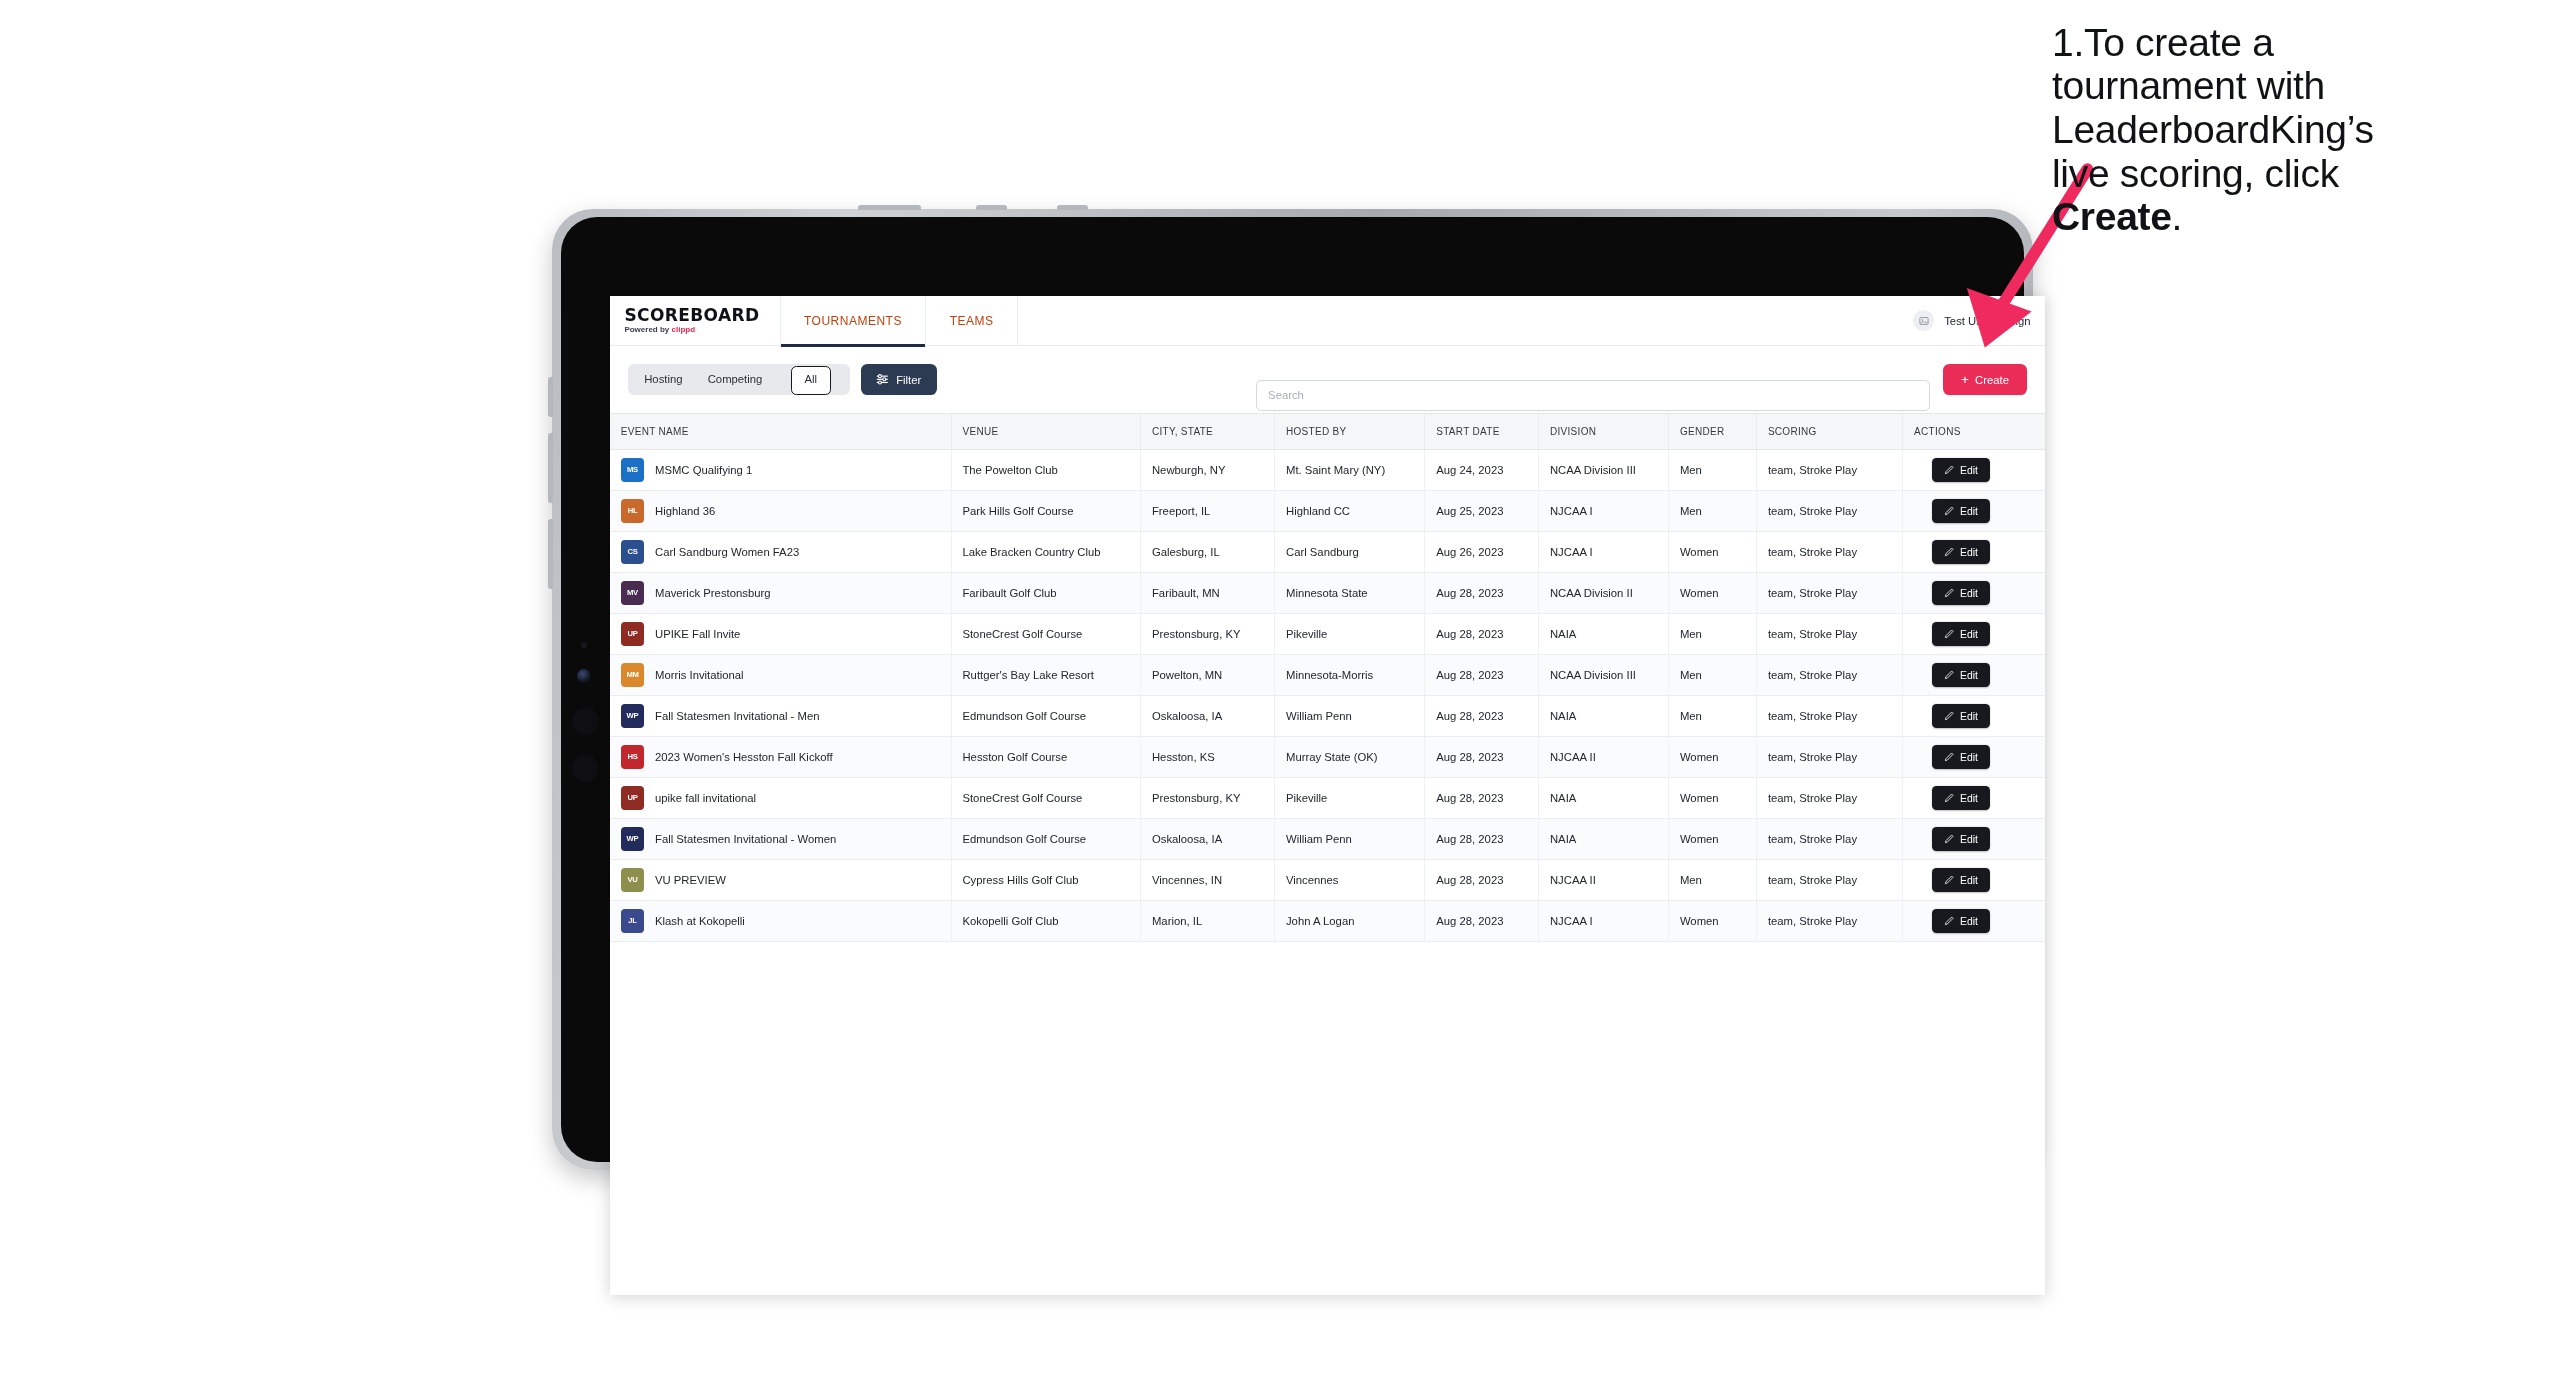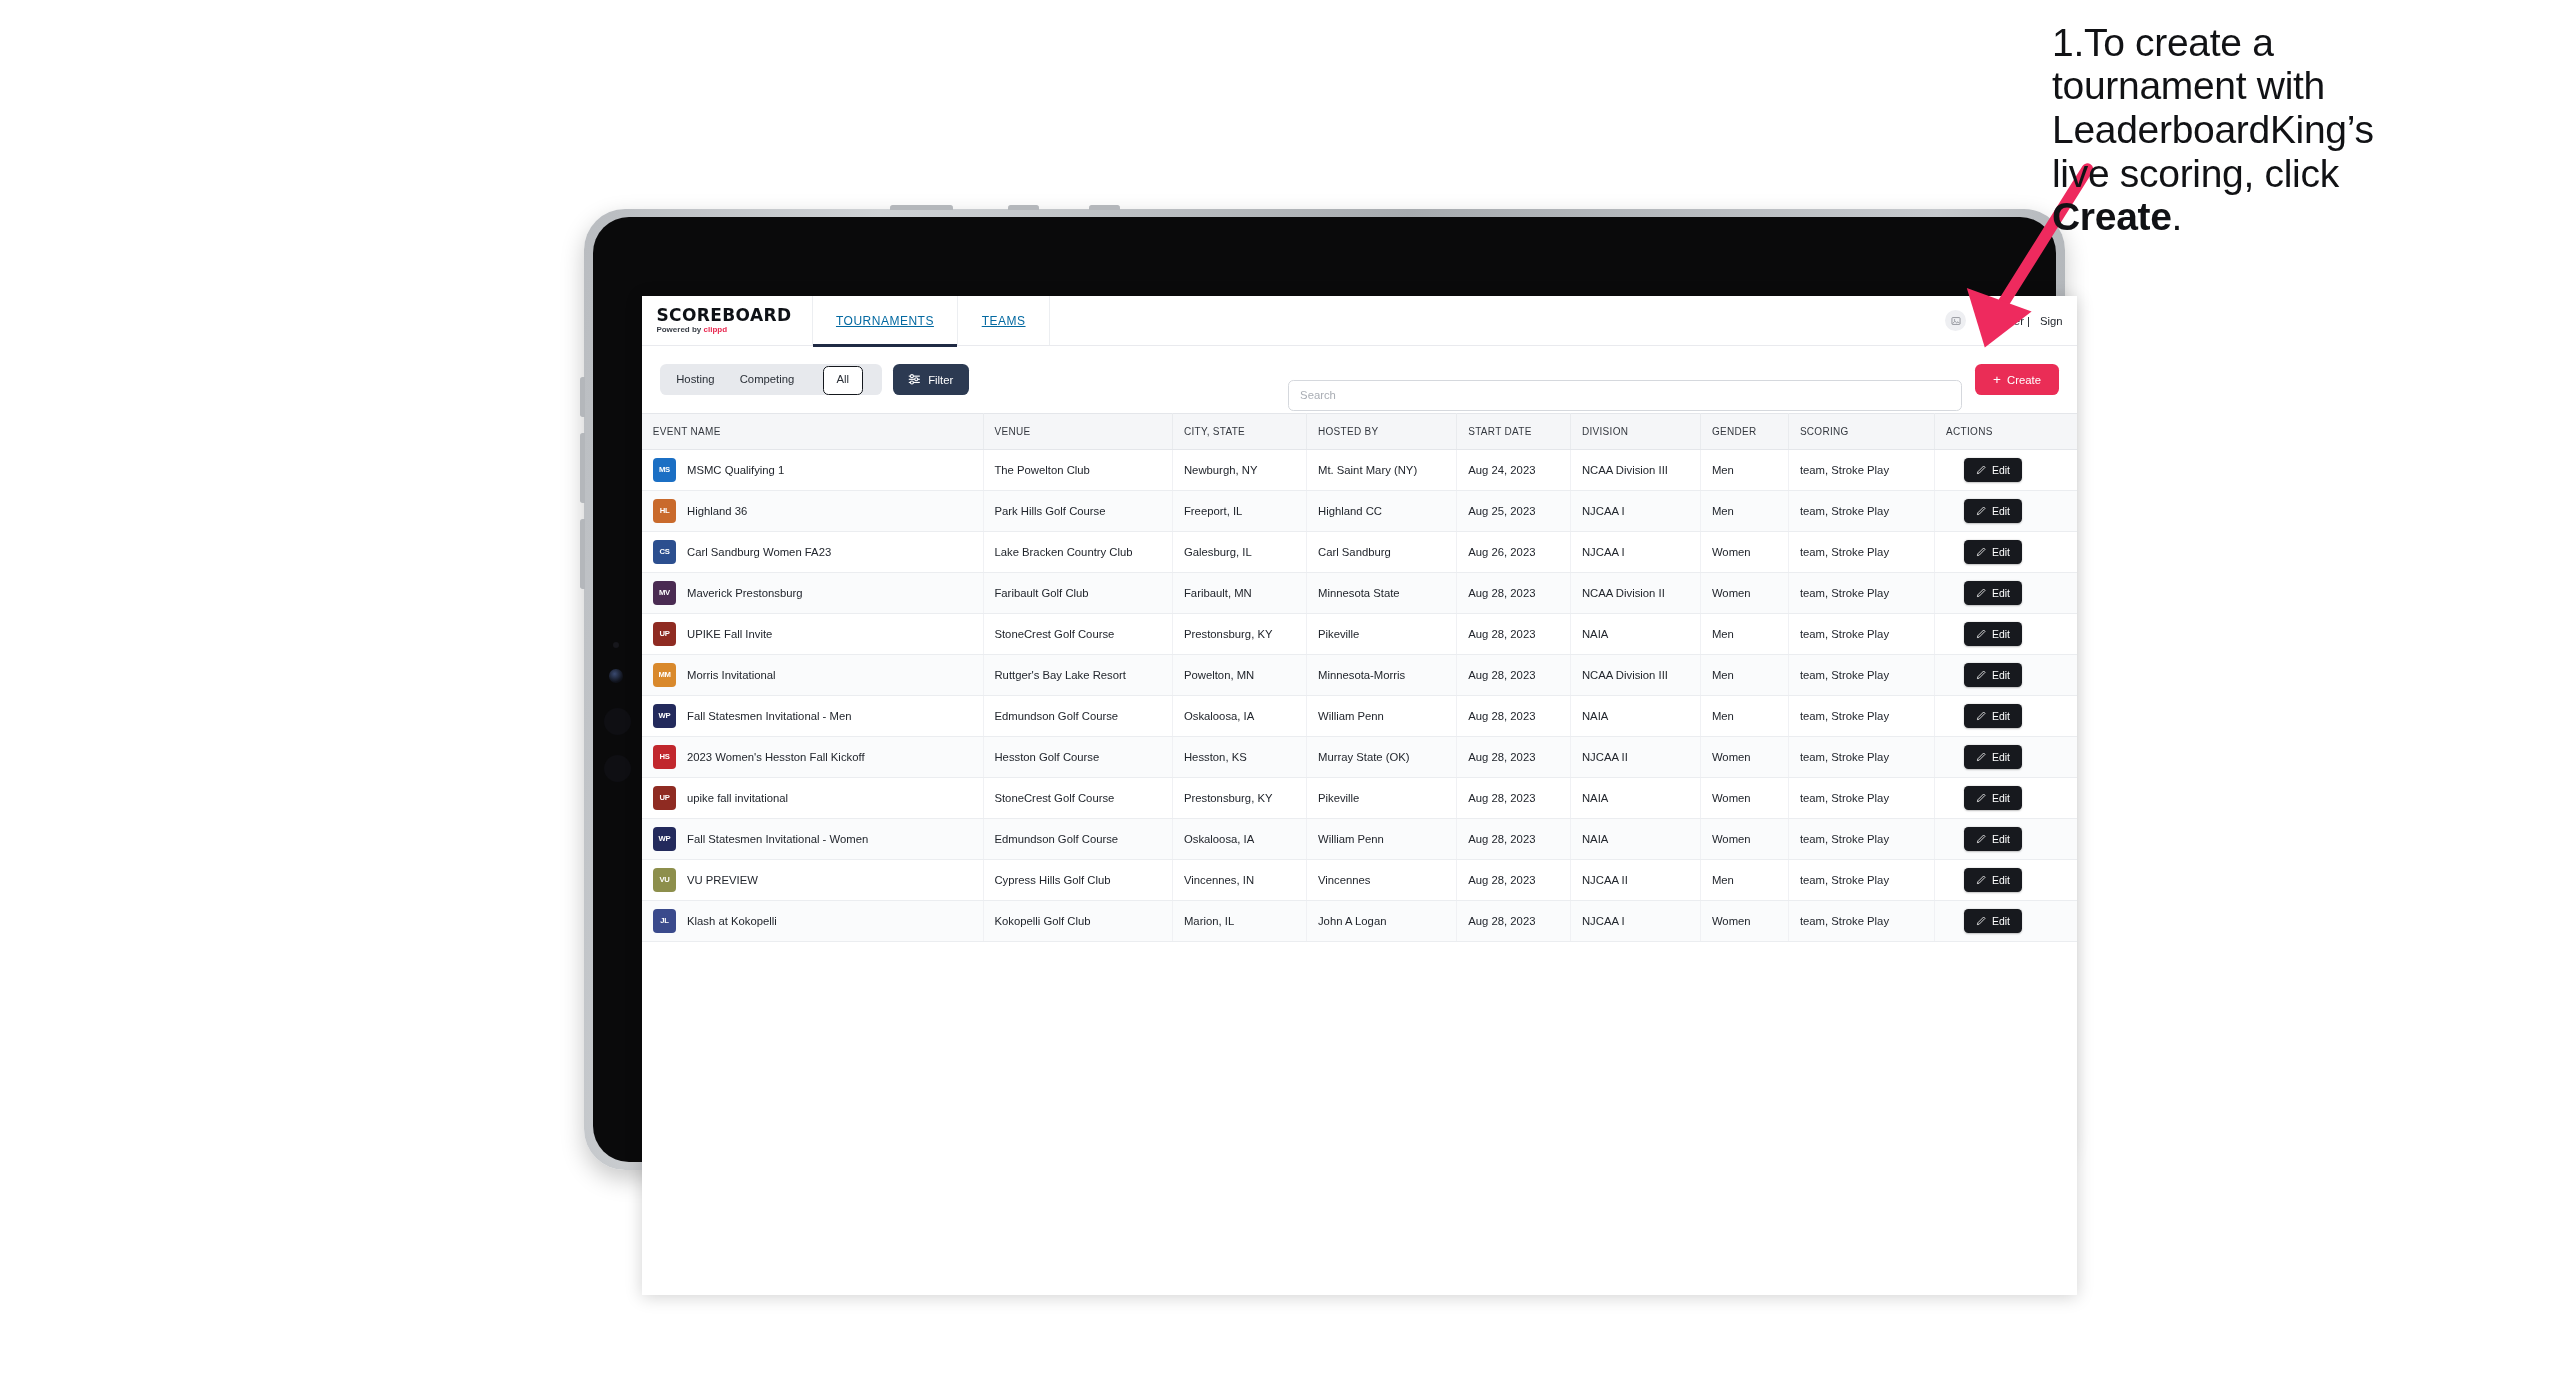--- a/index.html
+++ b/index.html
@@ -11,21 +11,21 @@
     width: 2576px;
     height: 1386px;
     position: relative;
     overflow: hidden;
     font-family: "Liberation Sans", sans-serif;
   }
 
   
   #tablet {
     position: absolute;
-    left: 584px;
+    left: 552px;
     top: 209px;
     width: 1481px;
     height: 961px;
   }
   .tablet-outer {
     position: absolute;
     inset: 0;
     background: linear-gradient(100deg,#b9bcc0 0%, #cfd2d5 18%, #a7abaf 50%, #c6c9cd 82%, #9fa3a7 100%);
     border-radius: 41px;
     box-shadow: 0 9px 23.4px rgba(0,0,0,0.22);
@@ -116,26 +116,25 @@
   }
   .brand-sub .accent { color: #e8274f; font-weight: 700; }
 
   .navtabs { display: flex; align-items: stretch; }
   .navtab {
     display: flex;
     align-items: center;
     padding: 0 23.4px;
     font-size: 12px;
     letter-spacing: 0.5px;
-    color: #0369a1;
+    color: #c2410c;
     border-right: 0.9px solid #eceef1;
     cursor: pointer;
     position: relative;
     background: #fff;
-    text-decoration: underline;
   }
   .navtab.active::after {
     content: "";
     position: absolute;
     left: 0; right: 0; bottom: -1.8px;
     height: 2.7px;
     background: #1f2a44;
   }
 
   .nav-right {

